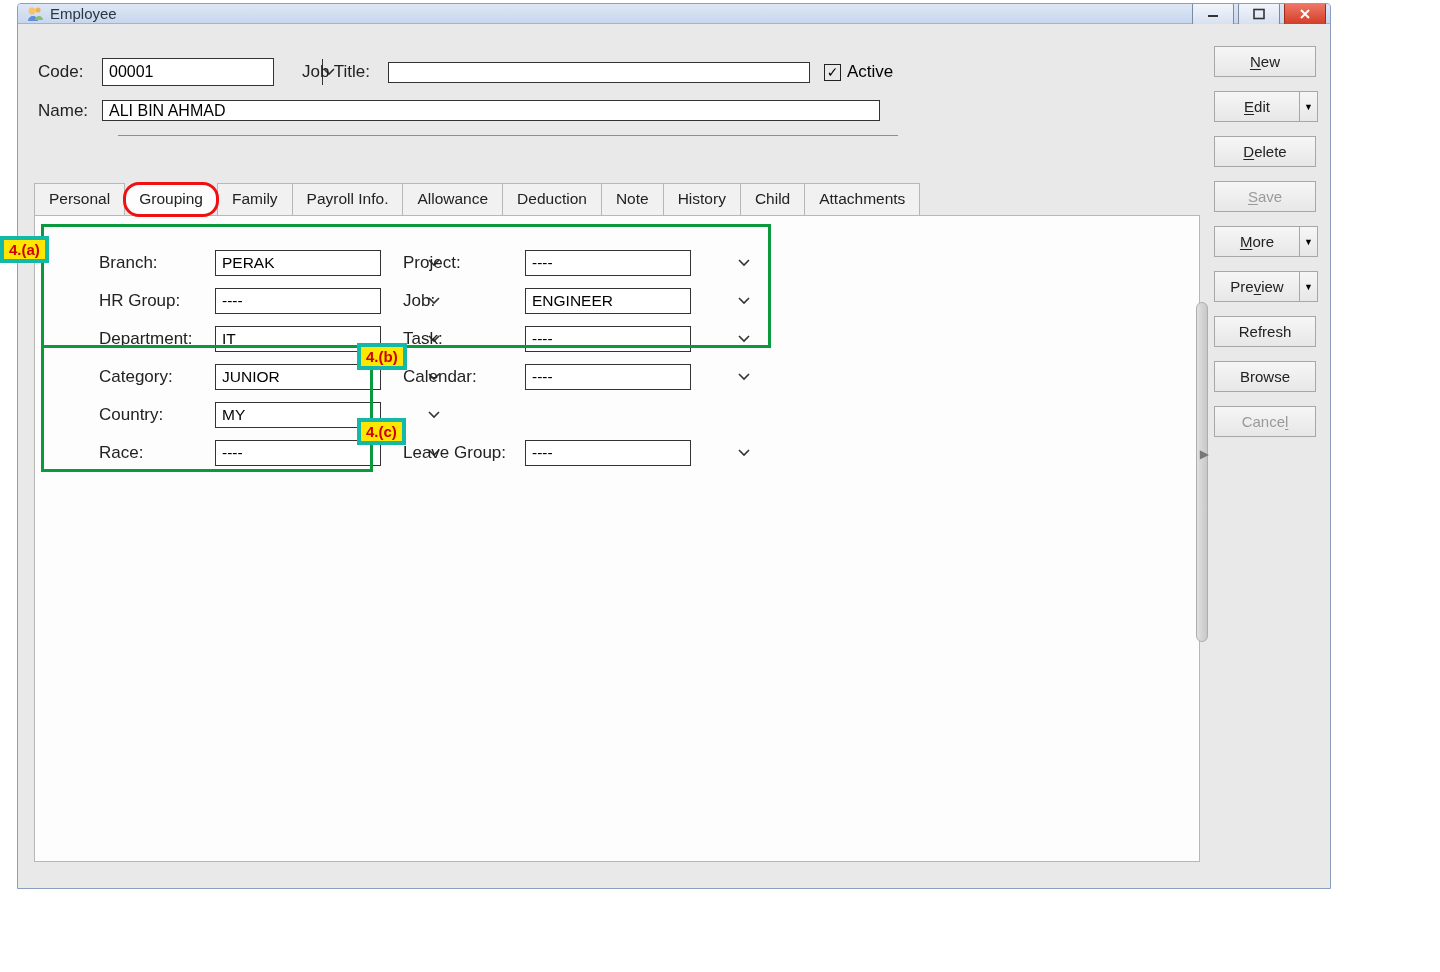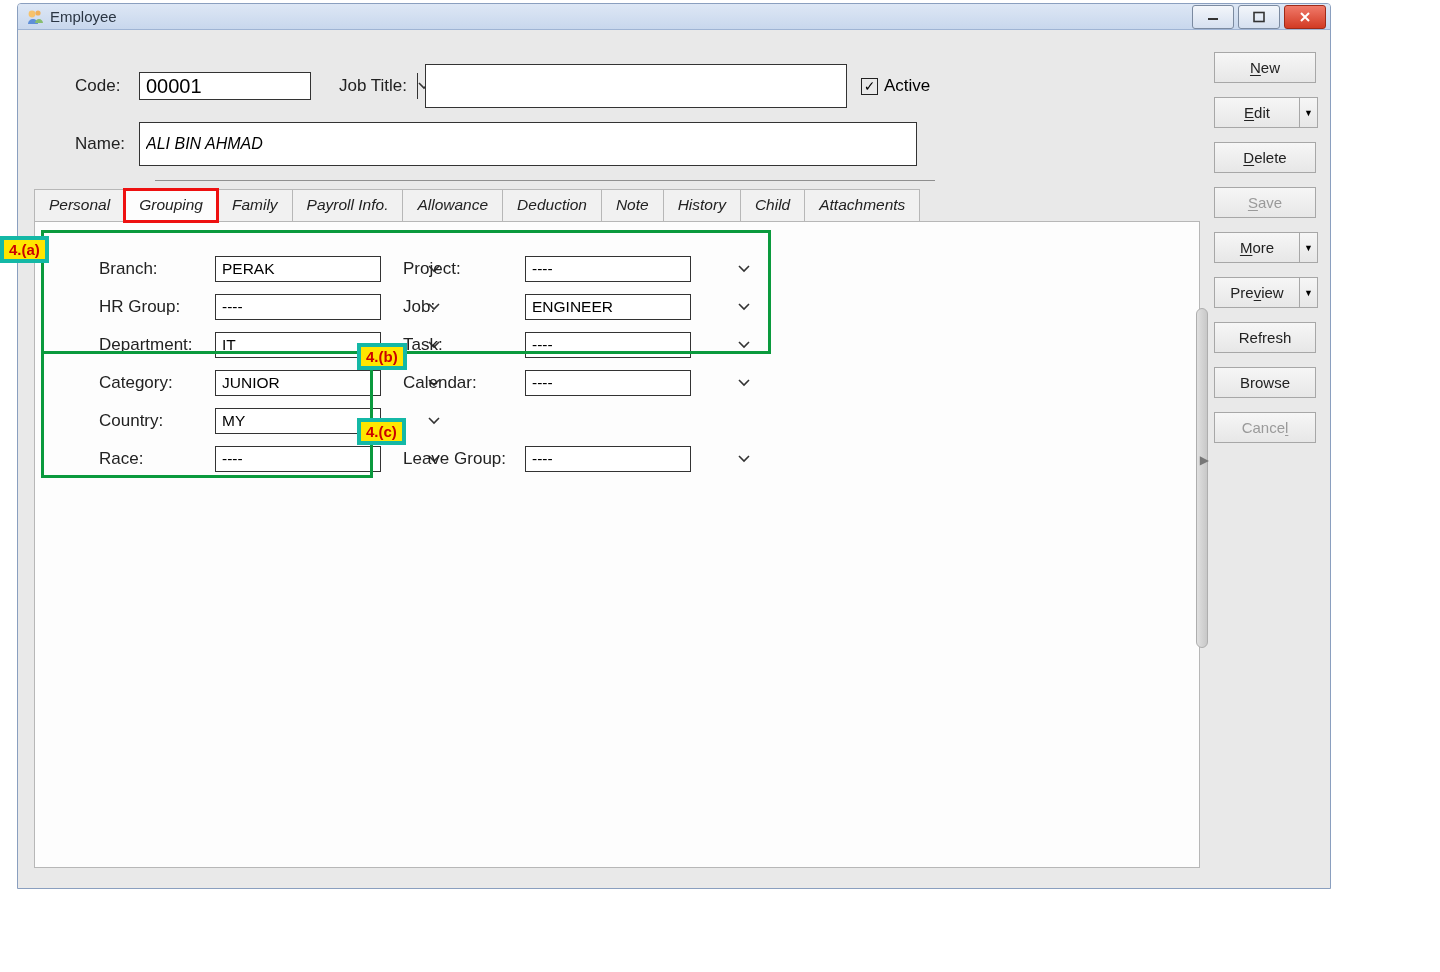--- a/index.html
+++ b/index.html
@@ -17,21 +17,21 @@
     height:886px;
     margin:0;
     left:17px;
     top:3px;
     background:#e9e9e9;
     border:1px solid #8a9fbf;
     border-radius:4px 4px 0 0;
     overflow:hidden;
   }
   .titlebar {
-    height:26px;
+    height:20px;
     background:linear-gradient(#dde7f5,#c8d7ed);
     border-bottom:1px solid #9fb4d4;
     display:flex;
     align-items:center;
     padding:0 4px 0 8px;
   }
   .titlebar .app-icon { width:18px; height:18px; margin-right:6px; }
   .titlebar .app-icon svg{display:block}
   .title-text { color:#2b3644; font-size:15px; }
   .win-controls { margin-left:auto; display:flex; gap:4px; }
@@ -68,64 +68,63 @@
   .btn-drop {
     width:18px; height:31px; border:1px solid #a7a7a7; border-left:none;
     background:linear-gradient(#f6f6f6,#e7e7e7);
     display:flex; align-items:center; justify-content:center; font-size:9px;
   }
   .btn.disabled { color:#9a9a9a; }
   .u { text-decoration:underline; text-underline-offset:2px; }
 
   
   .header-form {
-    position:absolute; left:20px; top:34px; right:116px;margin-left:37px;
+    position:absolute; left:20px; top:34px; right:116px;
   }
   .row { display:flex; align-items:center; margin-bottom:14px; }
   .lbl { font-size:17px; color:#222; }
   .lbl.code { width:64px; }
   .lbl.jobtitle { width:86px; margin-left:28px; }
   .lbl.name { width:64px; }
   .combo {
     height:28px; border:1px solid #333; background:#fff; display:flex; align-items:center;
   }
   .combo input {
-    border:none; outline:none; height:100%; padding:0 6px; font-size:20px; flex:1;
+    border:none; outline:none; height:100%; padding:0 6px; font-size:16px; flex:1;
     font-family:inherit; background:transparent;
   }
   .combo .cbtn {
     width:26px; height:100%; border-left:1px solid #333;
     display:flex; align-items:center; justify-content:center;
   }
   .textfield {
-    height:44px; border:1px solid #333; background:#fff; padding:2px 6px; font-size:16px;
+    height:21px; border:1px solid #333; background:#fff; padding:2px 6px; font-size:16px;
     font-family:inherit;
-    font-style:italic;
   }
   .checkbox { display:flex; align-items:center; margin-left:14px; font-size:17px; }
   .checkbox .box {
     width:17px; height:17px; border:1.5px solid #222; margin-right:6px;
     display:flex; align-items:center; justify-content:center; font-size:14px; line-height:1;
   }
   .hr-line { border:none; border-top:1px solid #8f8f8f; margin:4px 0 0 80px; width:780px; }
 
   
   .tabstrip {
-    position:absolute; left:16px; top:158px; display:flex;font-style:italic;
+    position:absolute; left:16px; top:158px; display:flex;
   }
   .tab {
     padding:6px 14px 7px; border:1px solid #b7b7b7; border-bottom:none;
     background:#f1f1f1; font-size:15.5px; color:#222; margin-right:-1px;
     position:relative; top:1px;
   }
   .tab.active {
     background:#fdfdfd; border-bottom:1px solid #fdfdfd; z-index:2;
   }
   .tab.highlight {
-    outline:3px solid #e11; outline-offset:-2px;
+    outline:3px solid #e11; outline-offset:-2px;border-radius:15px;
   }
   .tab-panel {
     position:absolute; left:16px; top:191px; right:130px; bottom:12px;
     background:#fdfdfd; border:1px solid #b7b7b7;
   }
 
   
   .annot-box-green {
     position:absolute; border:3px solid #0a9a3d;
     pointer-events:none;

